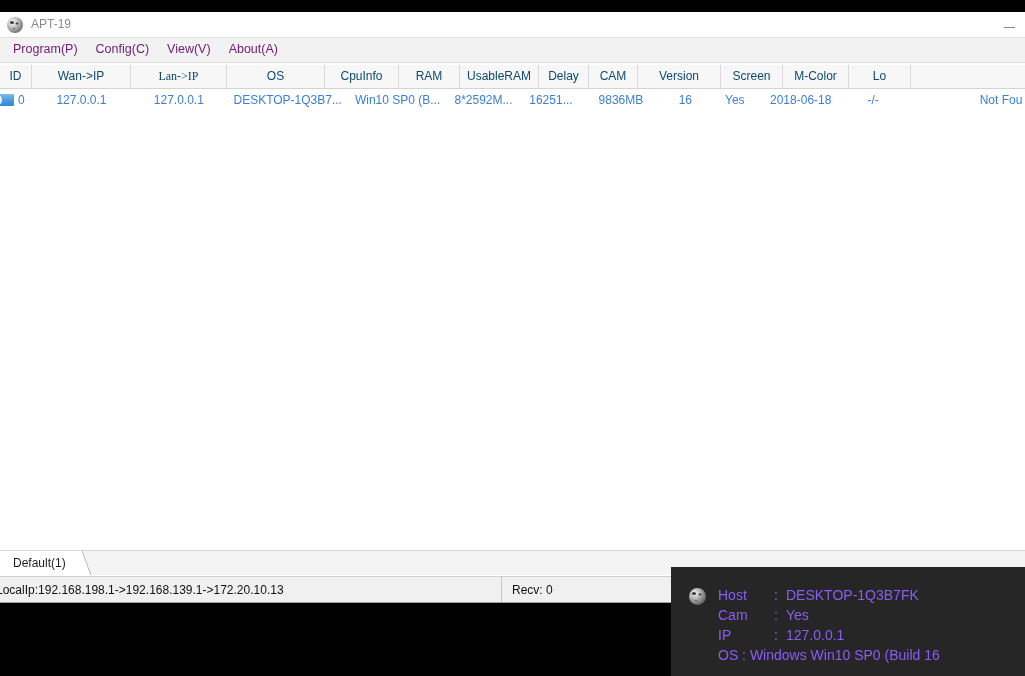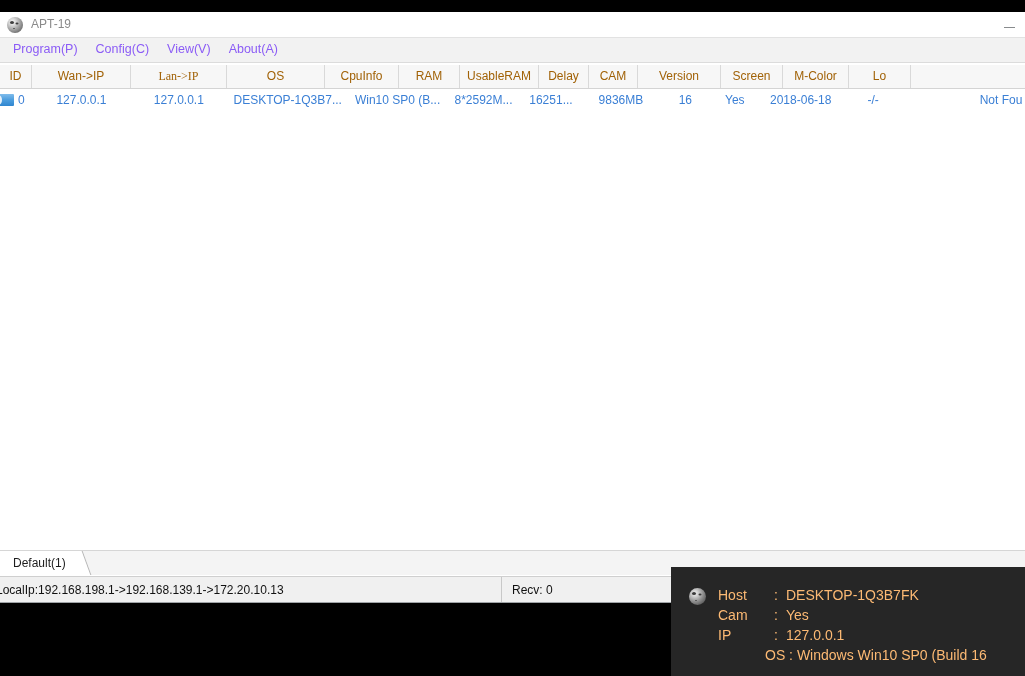--- a/index.html
+++ b/index.html
@@ -107,21 +107,21 @@
     background: #f2f2f2;
     border-top: 1px solid #e2e2e2;
     border-bottom: 1px solid #dcdcdc;
     display: flex;
     align-items: center;
     padding-left: 4px;
     box-sizing: border-box;
   }
   .menu-item {
     font-size: 12.5px;
-    color: #8b5cf6;
+    color: #701a75;
     padding: 3px 9px 4px 9px;
     line-height: 15px;
     white-space: nowrap;
     cursor: default;
   }
 
   
   .listview {
     position: absolute;
     left: 0;
@@ -141,21 +141,21 @@
   }
   .lv-header::before {
     content: "";
     position: absolute;
     left: 0; right: 0; top: 0;
     height: 1px;
     background: #ffffff;
   }
   .hcell {
     font-size: 12px;
-    color: #a16207;
+    color: #0c4a6e;
     display: flex;
     align-items: center;
     justify-content: center;
     box-sizing: border-box;
     border-right: 1px solid #d9d9d9;
     height: 24px;
     overflow: hidden;
     white-space: nowrap;
     cursor: default;
     user-select: none;
@@ -317,27 +317,27 @@
     overflow: hidden;
   }
   .toast-title {
     font-size: 14.5px;
     font-weight: bold;
     color: #ffffff;
     white-space: nowrap;
   }
   .toast-line {
     font-size: 14px;
-    color: #fdba74;
+    color: #8b5cf6;
     white-space: nowrap;
     display: flex;
   }
   .toast-line .k { width: 56px; flex: 0 0 auto; }
   .toast-line .sep { width: 12px; flex: 0 0 auto; }
-  .toast-line.os-line .k { width: auto; margin-left: 47px; }
+  .toast-line.os-line .k { width: auto; }
 </style>
 </head>
 <body>
 
 <div id="app">
 
   <div class="window">
 
     <div class="titlebar">
       <div class="title-icon"></div>

